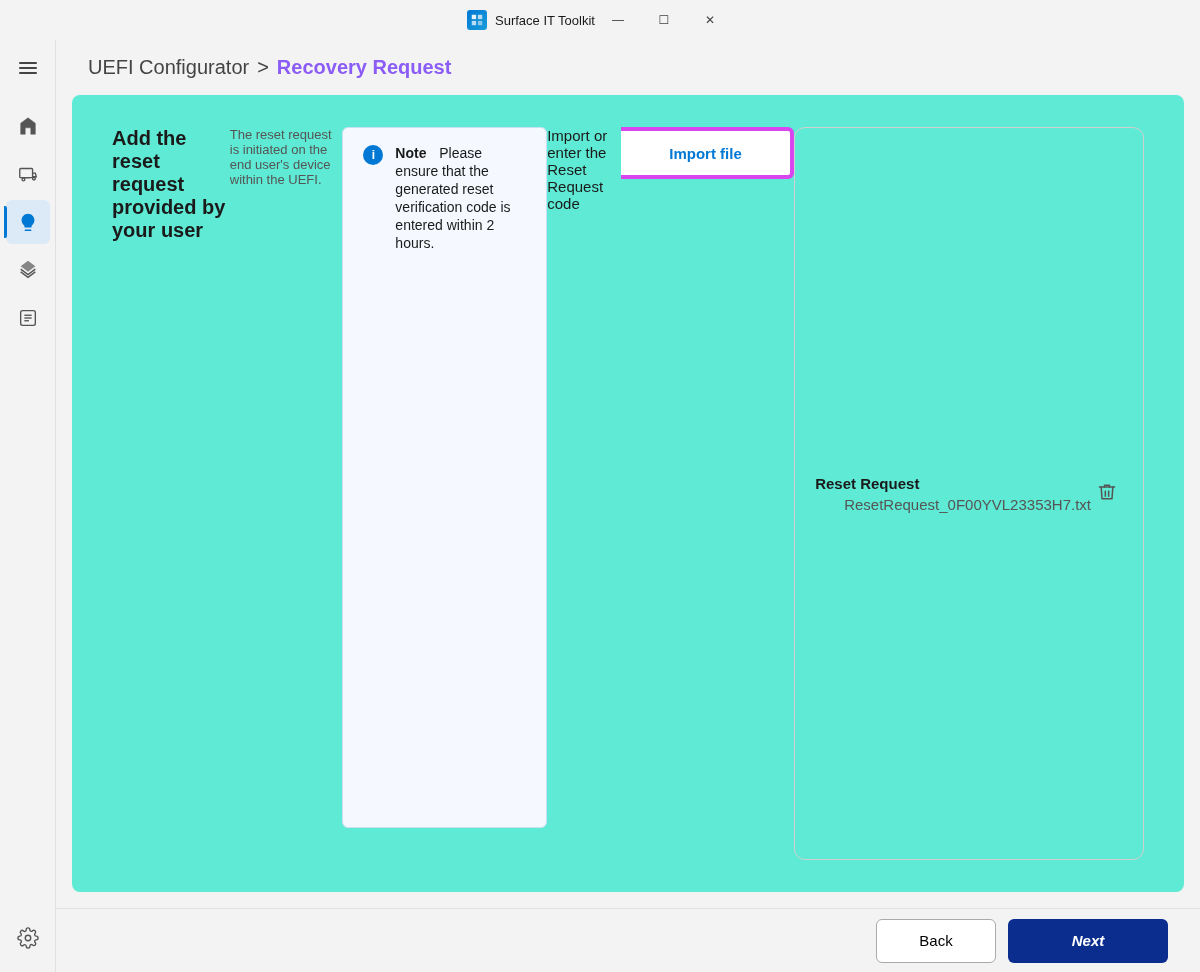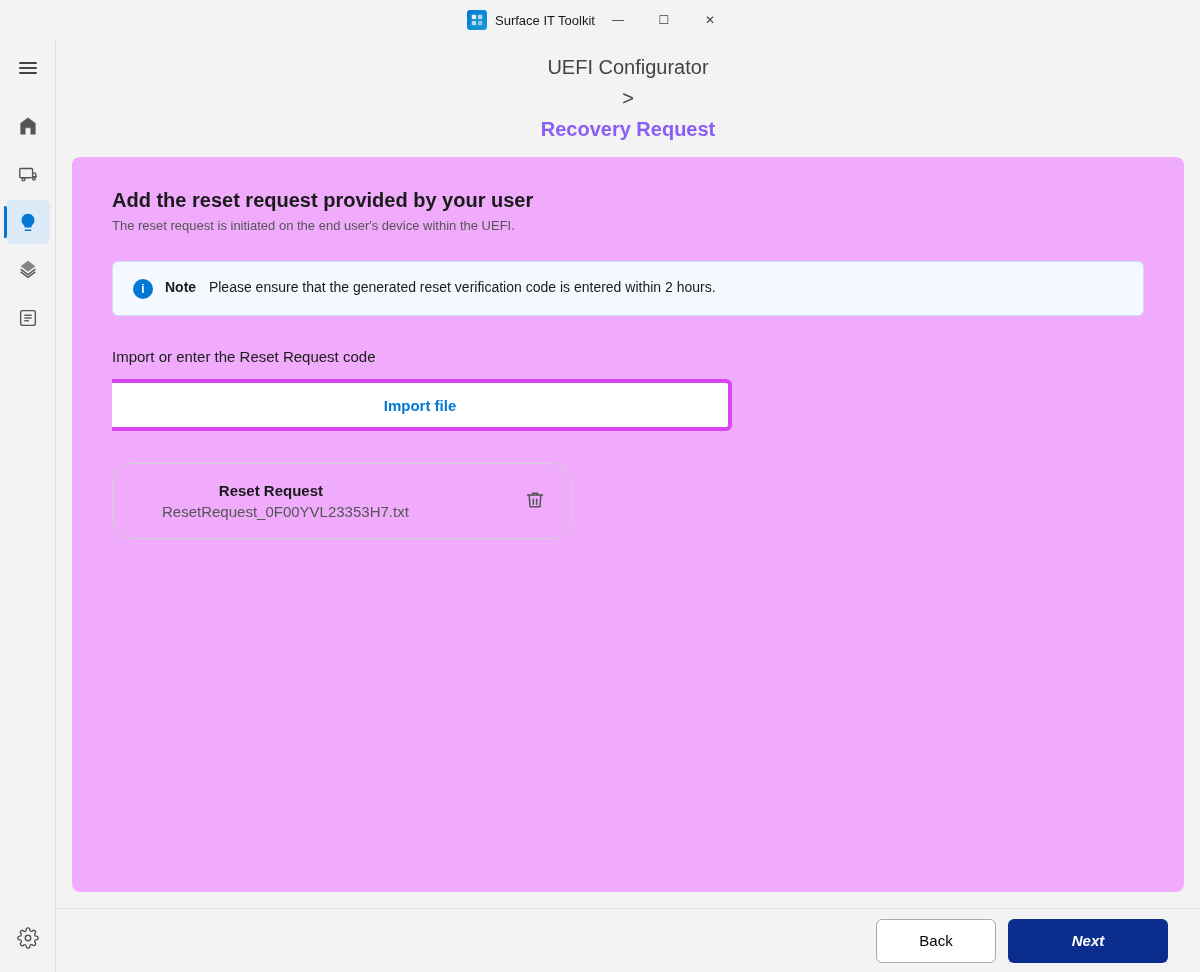--- a/index.html
+++ b/index.html
@@ -139,46 +139,45 @@
       background: #f3f3f3;
       overflow: hidden;
     }
 
     
     .breadcrumb-bar {
       padding: 16px 32px 8px 32px;
       display: flex;
       align-items: center;
       gap: 8px;
-      flex-direction: column;
     }
     .breadcrumb-parent {
       font-size: 20px;
       color: #444;
       font-weight: 400;
     }
     .breadcrumb-separator {
       font-size: 20px;
       color: #444;
     }
     .breadcrumb-current {
       font-size: 20px;
       font-weight: 700;
       color: #8b5cf6;
     }
 
     
     .main-card {
       flex: 1;
-      background: #f0abfc;
+      background: #5eead4;
       margin: 8px 16px 16px 16px;
       border-radius: 8px;
       padding: 32px 40px;
       display: flex;
-      flex-direction: column;
+      flex-direction: row;
       overflow-y: auto;
     }
 
     .section-title {
       font-size: 20px;
       font-weight: 600;
       color: #1a1a1a;
       margin-bottom: 6px;
     }
     .section-subtitle {
@@ -260,27 +259,26 @@
       border-radius: 6px 0 0 6px;
     }
     .toggle-btn:last-child {
       border-radius: 0 6px 6px 0;
       border-left: none;
     }
 
     
     .file-card {
       border: 1px solid #d0d0d0;
-      border-radius: 20px;
+      border-radius: 11px;
       padding: 18px 20px;
       display: flex;
       align-items: center;
       justify-content: space-between;
       width: 460px;
-      text-align: center;
     }
     .file-info {}
     .file-title {
       font-size: 15px;
       font-weight: 600;
       color: #1a1a1a;
       margin-bottom: 4px;
     }
     .file-name {
       font-size: 15px;

